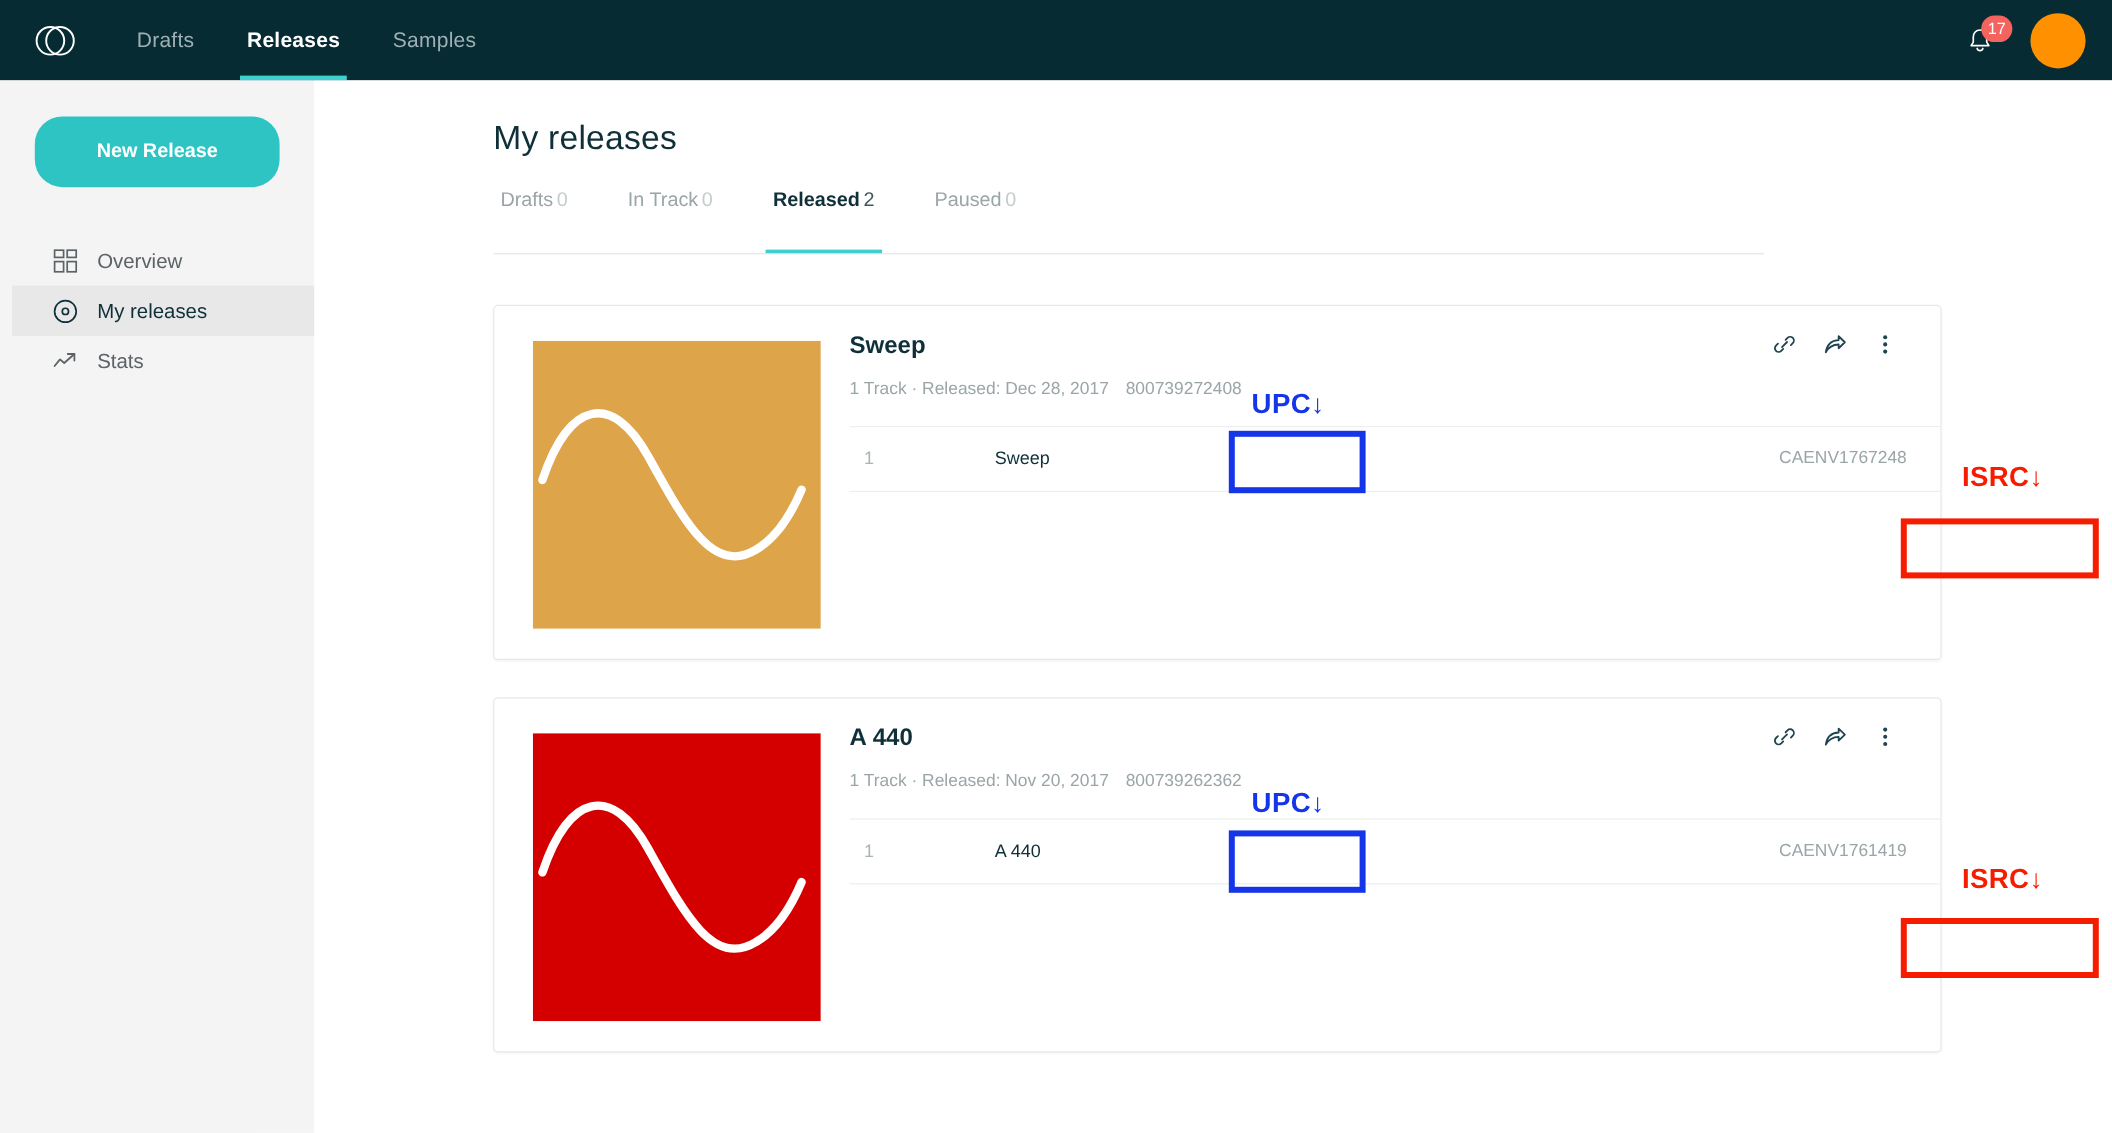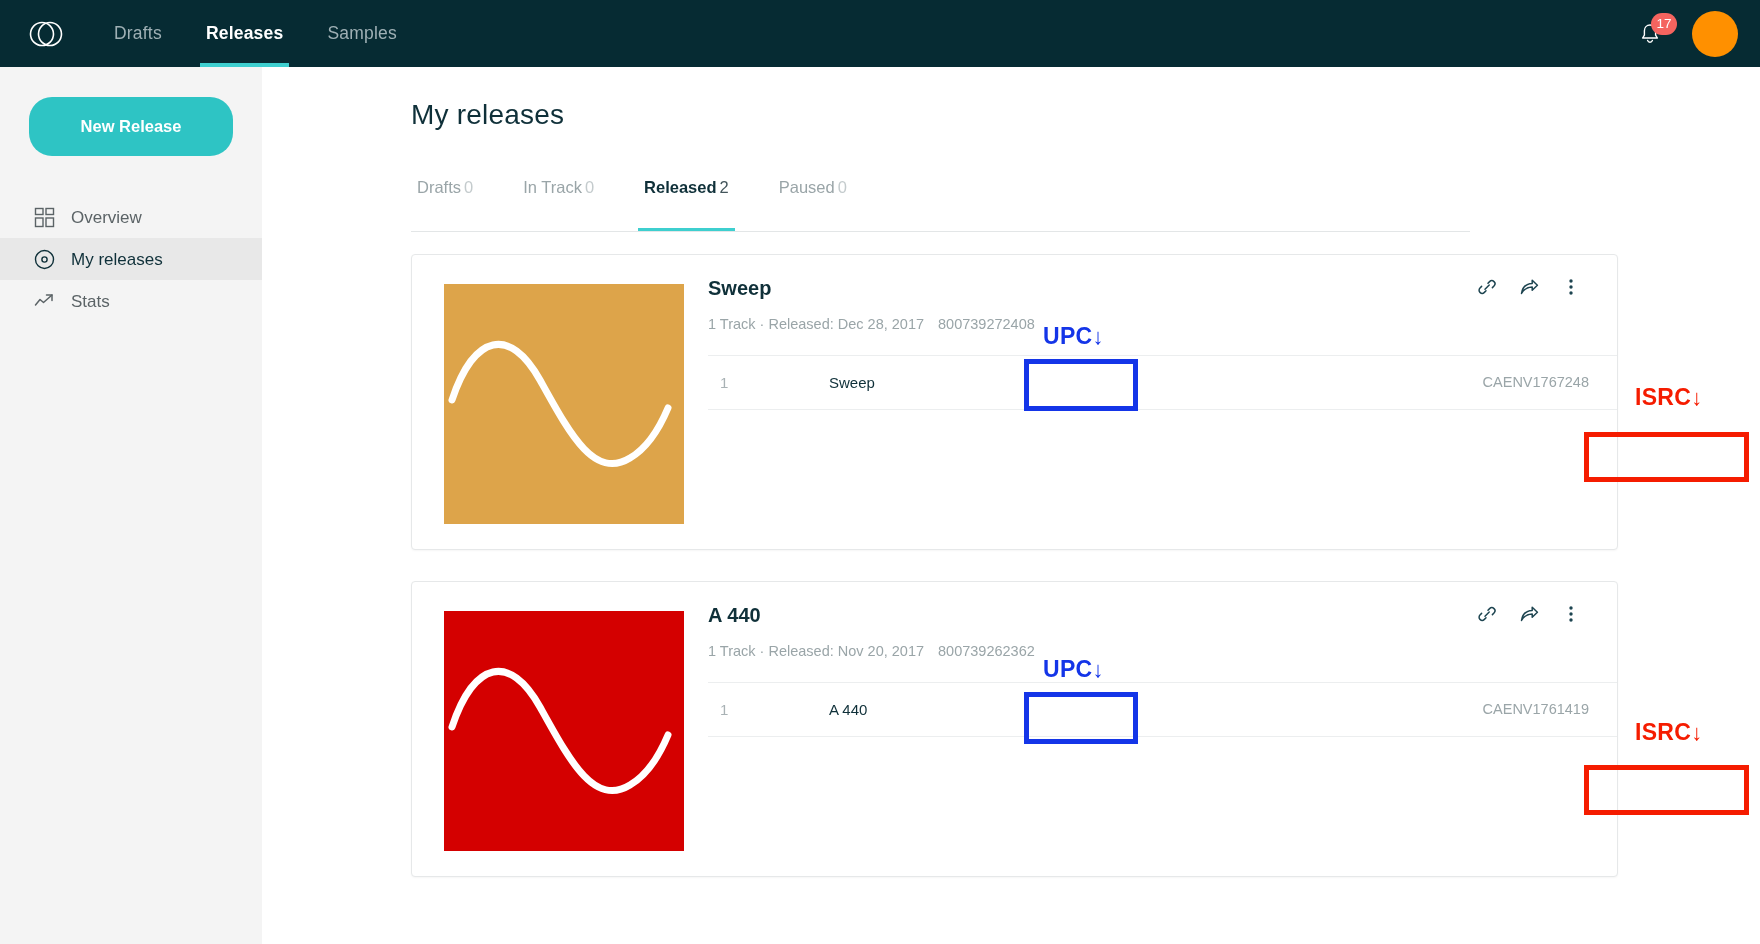--- a/index.html
+++ b/index.html
@@ -59,21 +59,21 @@
   }
   .new-release-btn {
     display: block; margin: 30px auto 0;
     width: 204px; height: 59px;
     background: #2ec4c4; color: #ffffff;
     border: none; border-radius: 23px;
     font-family: "Liberation Sans", sans-serif;
     font-size: 16.5px; font-weight: bold;
     cursor: pointer;
   }
-  .side-list { margin-top: 40px; }
+  .side-list { margin-top: 40px; padding-left: 10px; }
   .side-item {
     display: flex; align-items: center;
     height: 42px; padding-left: 34px; gap: 16px;
     color: #5b6366; font-size: 17px;
     cursor: pointer;
   }
   .side-item + .side-item { margin-top: 0; }
   .side-item.active { background: #e8e8e8; color: #0f3039; }
   .side-icon { width: 21px; height: 21px; display: block; flex: none; }
   .side-label { line-height: 1; }
@@ -84,21 +84,21 @@
     width: 1498px; height: 877px;
     background: #ffffff;
     overflow: hidden;
   }
   .page-title {
     position: absolute; left: 149px; top: 32px;
     font-size: 28px; color: #0f3039; font-weight: normal;
     letter-spacing: .2px;
   }
   .tabs {
-    position: absolute; left: 149px; top: 111px;
+    position: absolute; left: 149px; top: 91px;
     width: 1059px; height: 54px;
     border-bottom: 1px solid #e3e6e7;
     display: flex; align-items: flex-start;
   }
   .tab {
     position: relative; height: 53px;
     padding: 0 6px; margin-right: 38px;
     color: #9aa5a8; font-size: 16.5px;
     cursor: pointer; white-space: nowrap;
   }

